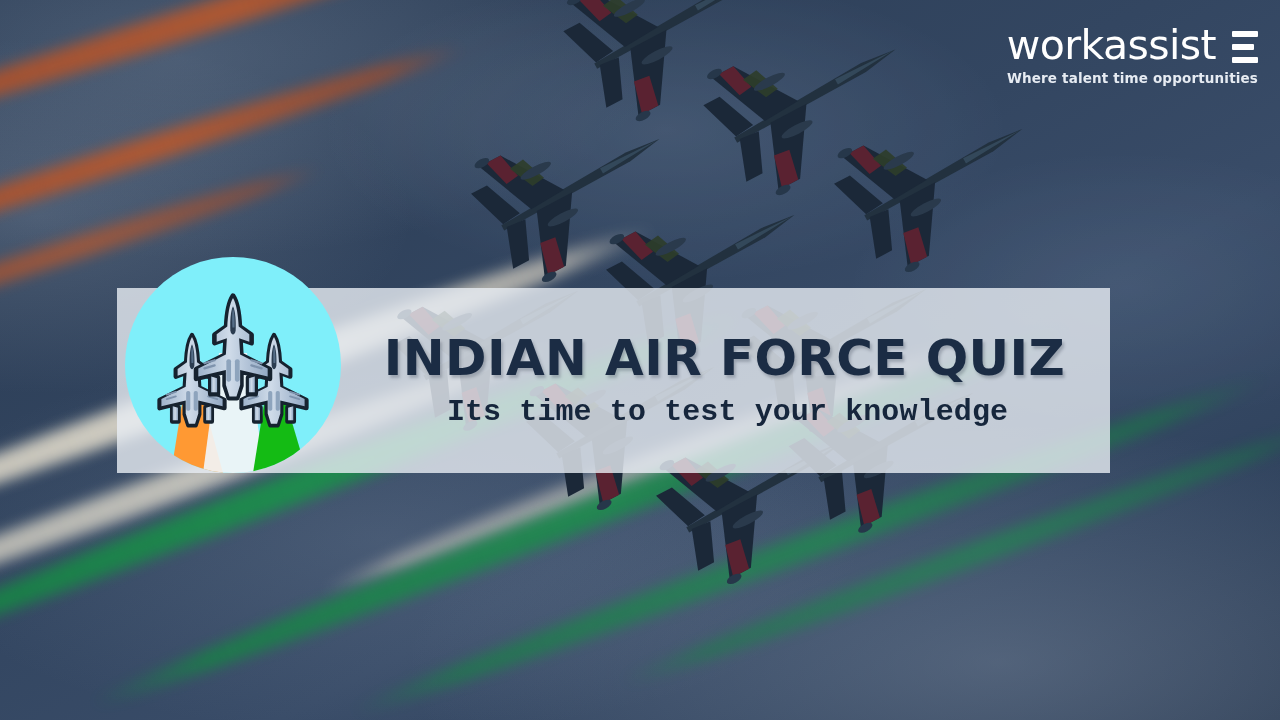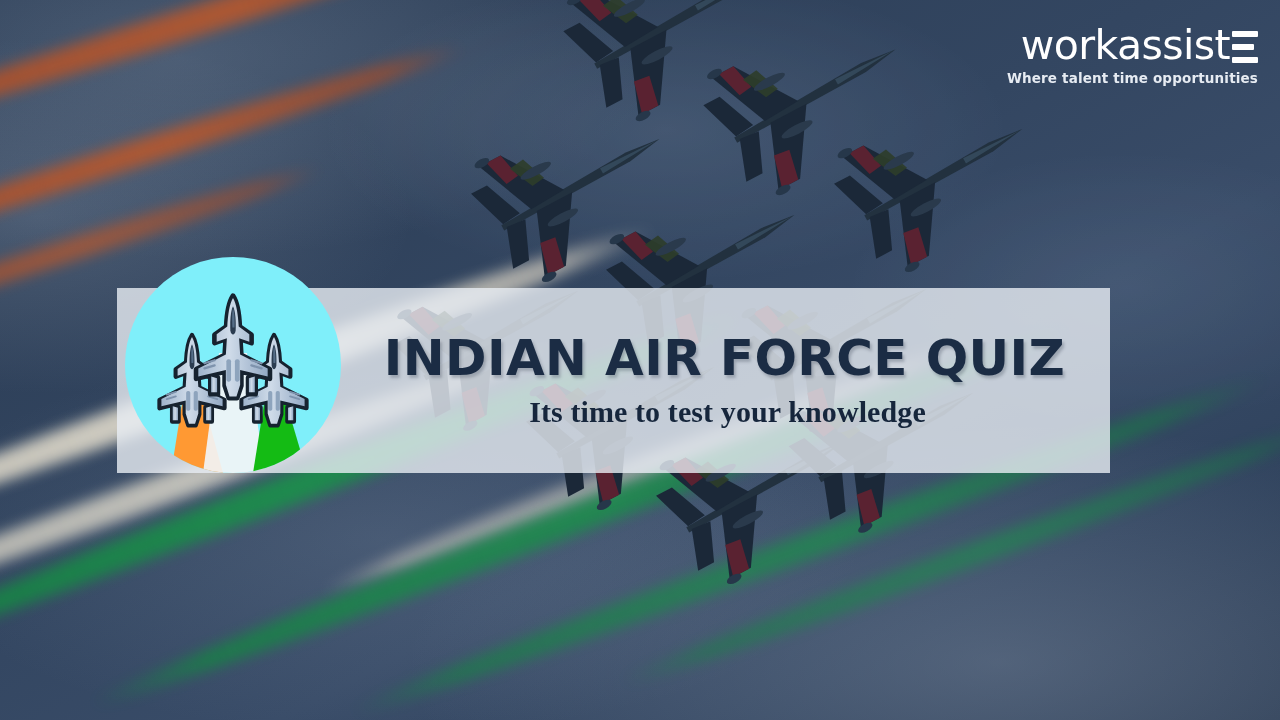--- a/index.html
+++ b/index.html
@@ -58,21 +58,21 @@
     position: absolute;
     right: 22px;
     top: 26px;
     text-align: right;
     user-select: none;
   }
   .logo-row {
     display: flex;
     align-items: flex-end;
     justify-content: flex-end;
-    gap: 1px;
+    gap: 15px;
   }
   .logo-word {
     color: #ffffff;
     font-size: 41px;
     font-weight: 400;
     letter-spacing: -0.6px;
     line-height: 0.96;
     font-family: "DejaVu Sans", sans-serif;
   }
   .logo-mark {
@@ -132,21 +132,21 @@
     font-family: "DejaVu Sans", sans-serif;
     margin-right: 6px;
   }
   .banner-sub {
     margin-top: 10px;
     color: #16263c;
     font-size: 30px;
     font-weight: 700;
     letter-spacing: 0.1px;
     white-space: nowrap;
-    font-family: Liberation Serif, serif;
+    font-family: Liberation Mono, monospace;
     margin-right: 0;
   }
 
   
   .jet-badge {
     position: absolute;
     left: 8px;
     top: -31px;
     width: 216px;
     height: 216px;

